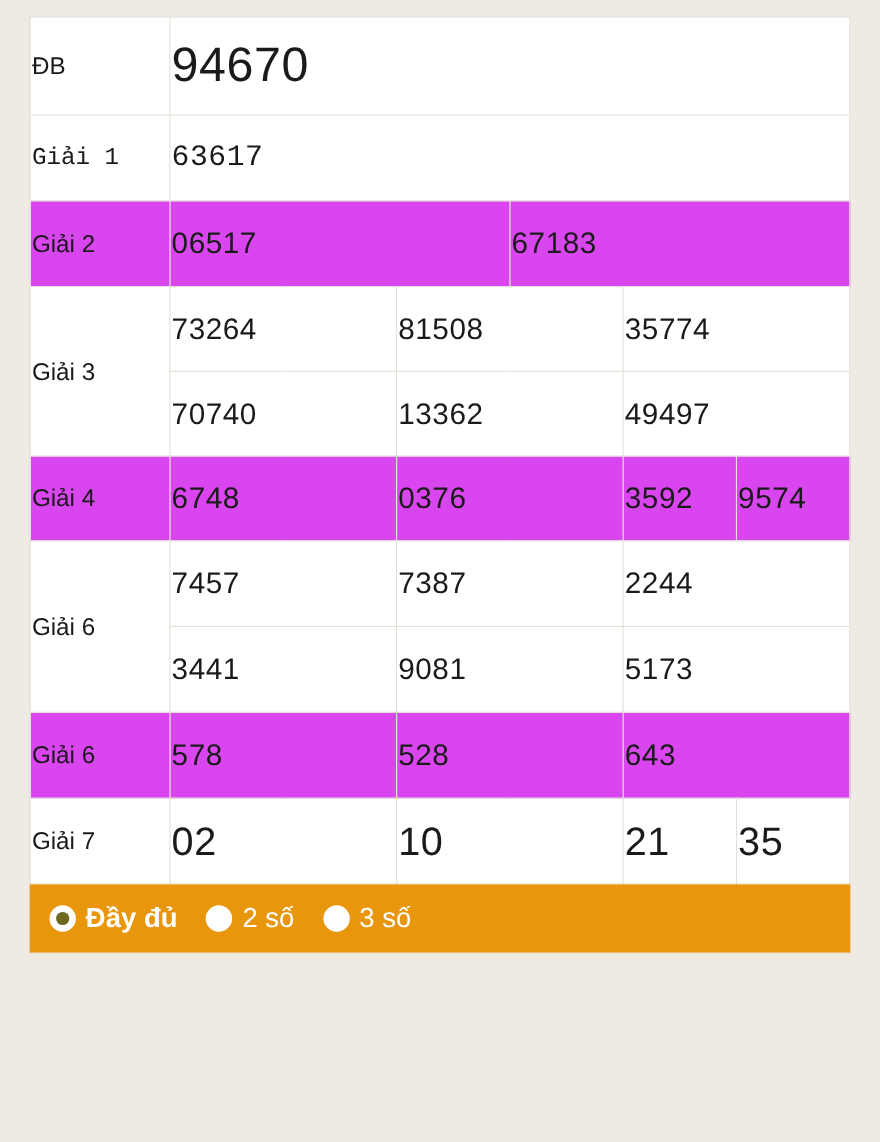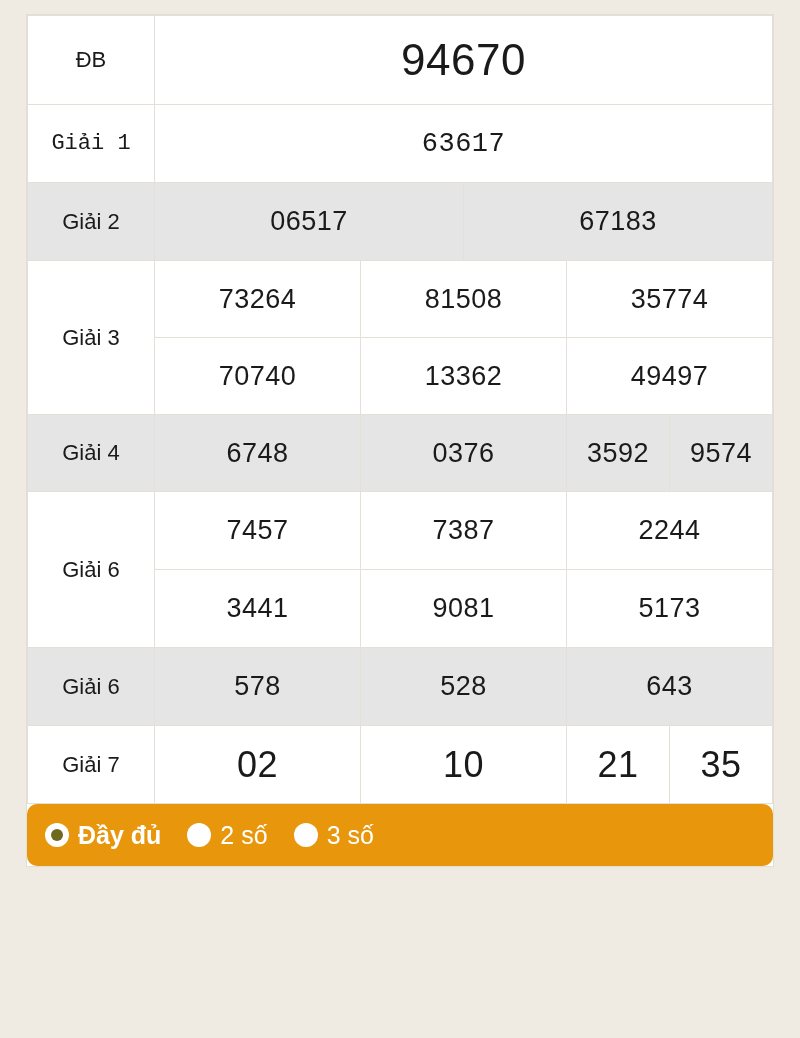--- a/index.html
+++ b/index.html
@@ -64,31 +64,30 @@
     white-space: nowrap;
   }
   
   table.results {
     width: 100%;
     border-collapse: collapse;
     table-layout: fixed;
   }
   table.results td {
     border: 1px solid #e4e0d8;
-    text-align: center;
     vertical-align: middle;
     color: #1a1a1a;
   }
   td.label {
     width: 124px;
     font-size: 22px;
     color: #333333;
     font-weight: normal;
   }
-  tr.shaded td { background: #e5e5e5; }
+  tr.shaded td { background: #d946ef; }
   tr.plain td { background: #ffffff; }
   .num {
     font-size: 27px;
     letter-spacing: 0.5px;
   }
   .num-db {
     font-size: 44px;
     color: #d32f2f;
     font-weight: normal;
   }
@@ -105,21 +104,20 @@
   .row-h-6 { height: 78px; }
   .row-h-7 { height: 78px; }
   
   .footer {
     background: #e8960c;
     height: 62px;
     display: flex;
     align-items: center;
     padding-left: 18px;
     box-sizing: border-box;
-    border-radius: 10px;
   }
   .opt {
     display: flex;
     align-items: center;
     margin-right: 26px;
   }
   .radio {
     width: 24px;
     height: 24px;
     border-radius: 50%;

